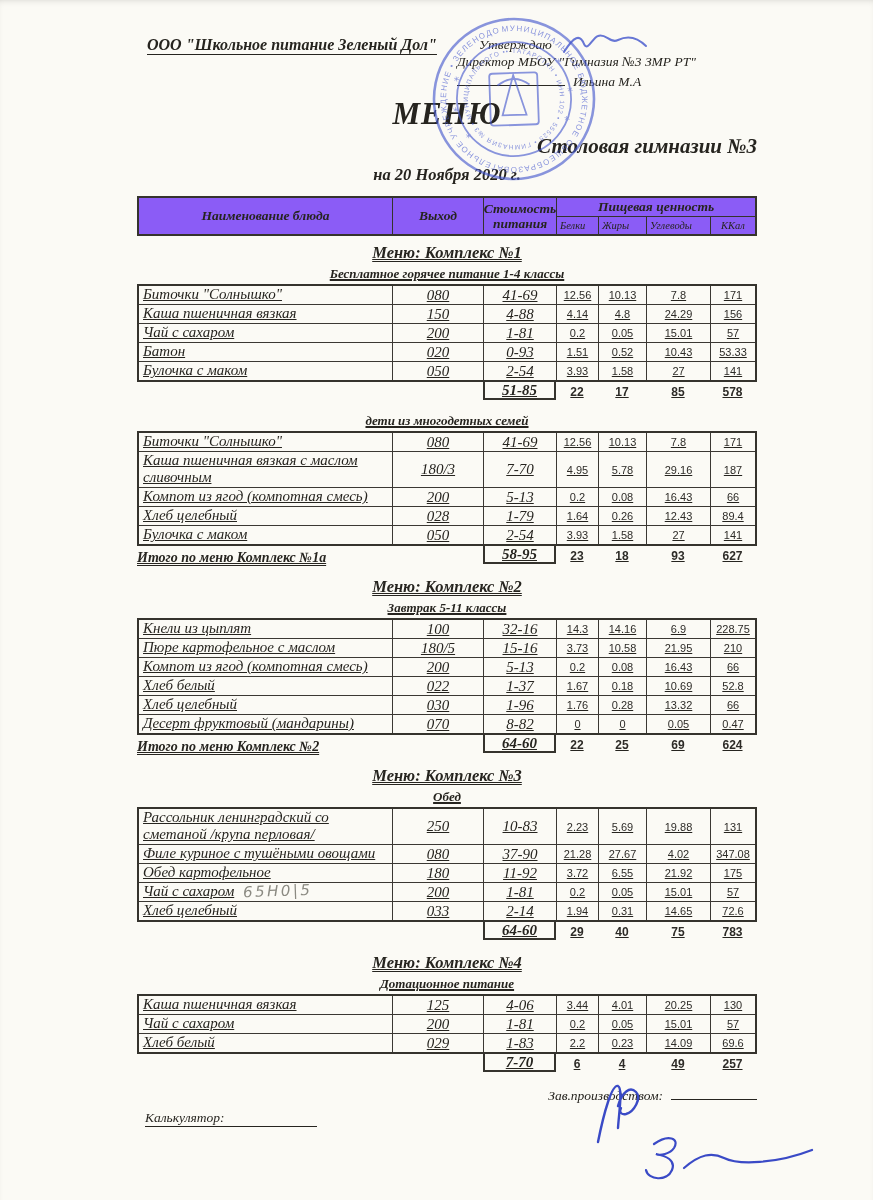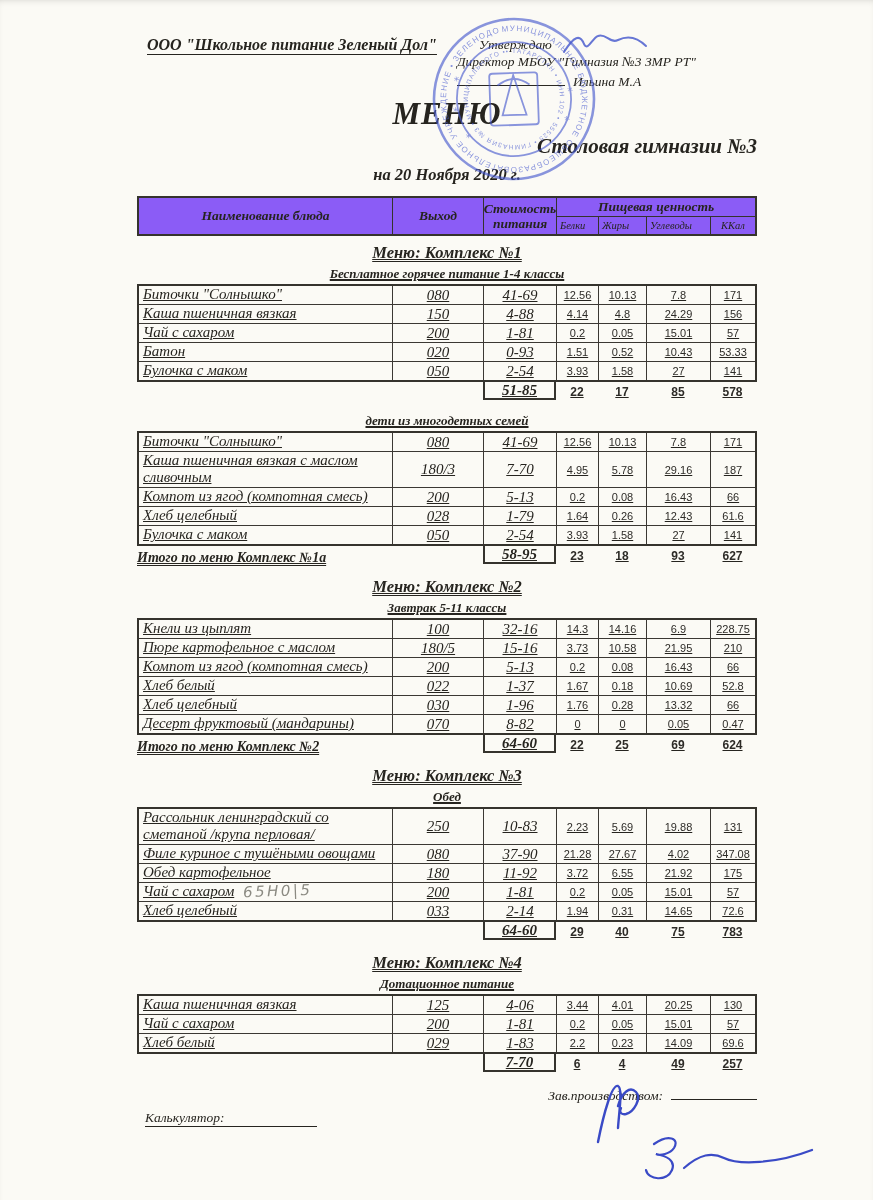--- a/index.html
+++ b/index.html
@@ -296,21 +296,21 @@
         <div class="c-n">16.43</div>
         <div class="c-n">66</div>
       </div>
           <div class="trow">
         <div class="td c-dish">Хлеб  целебный</div>
         <div class="td c-out">028</div>
         <div class="td c-cost">1-79</div>
         <div class="c-n">1.64</div>
         <div class="c-n">0.26</div>
         <div class="c-n">12.43</div>
-        <div class="c-n">61.6</div>
+        <div class="c-n">89.4</div>
       </div>
           <div class="trow">
         <div class="td c-dish">Булочка с маком</div>
         <div class="td c-out">050</div>
         <div class="td c-cost">2-54</div>
         <div class="c-n">3.93</div>
         <div class="c-n">1.58</div>
         <div class="c-n">27</div>
         <div class="c-n">141</div>
       </div>

